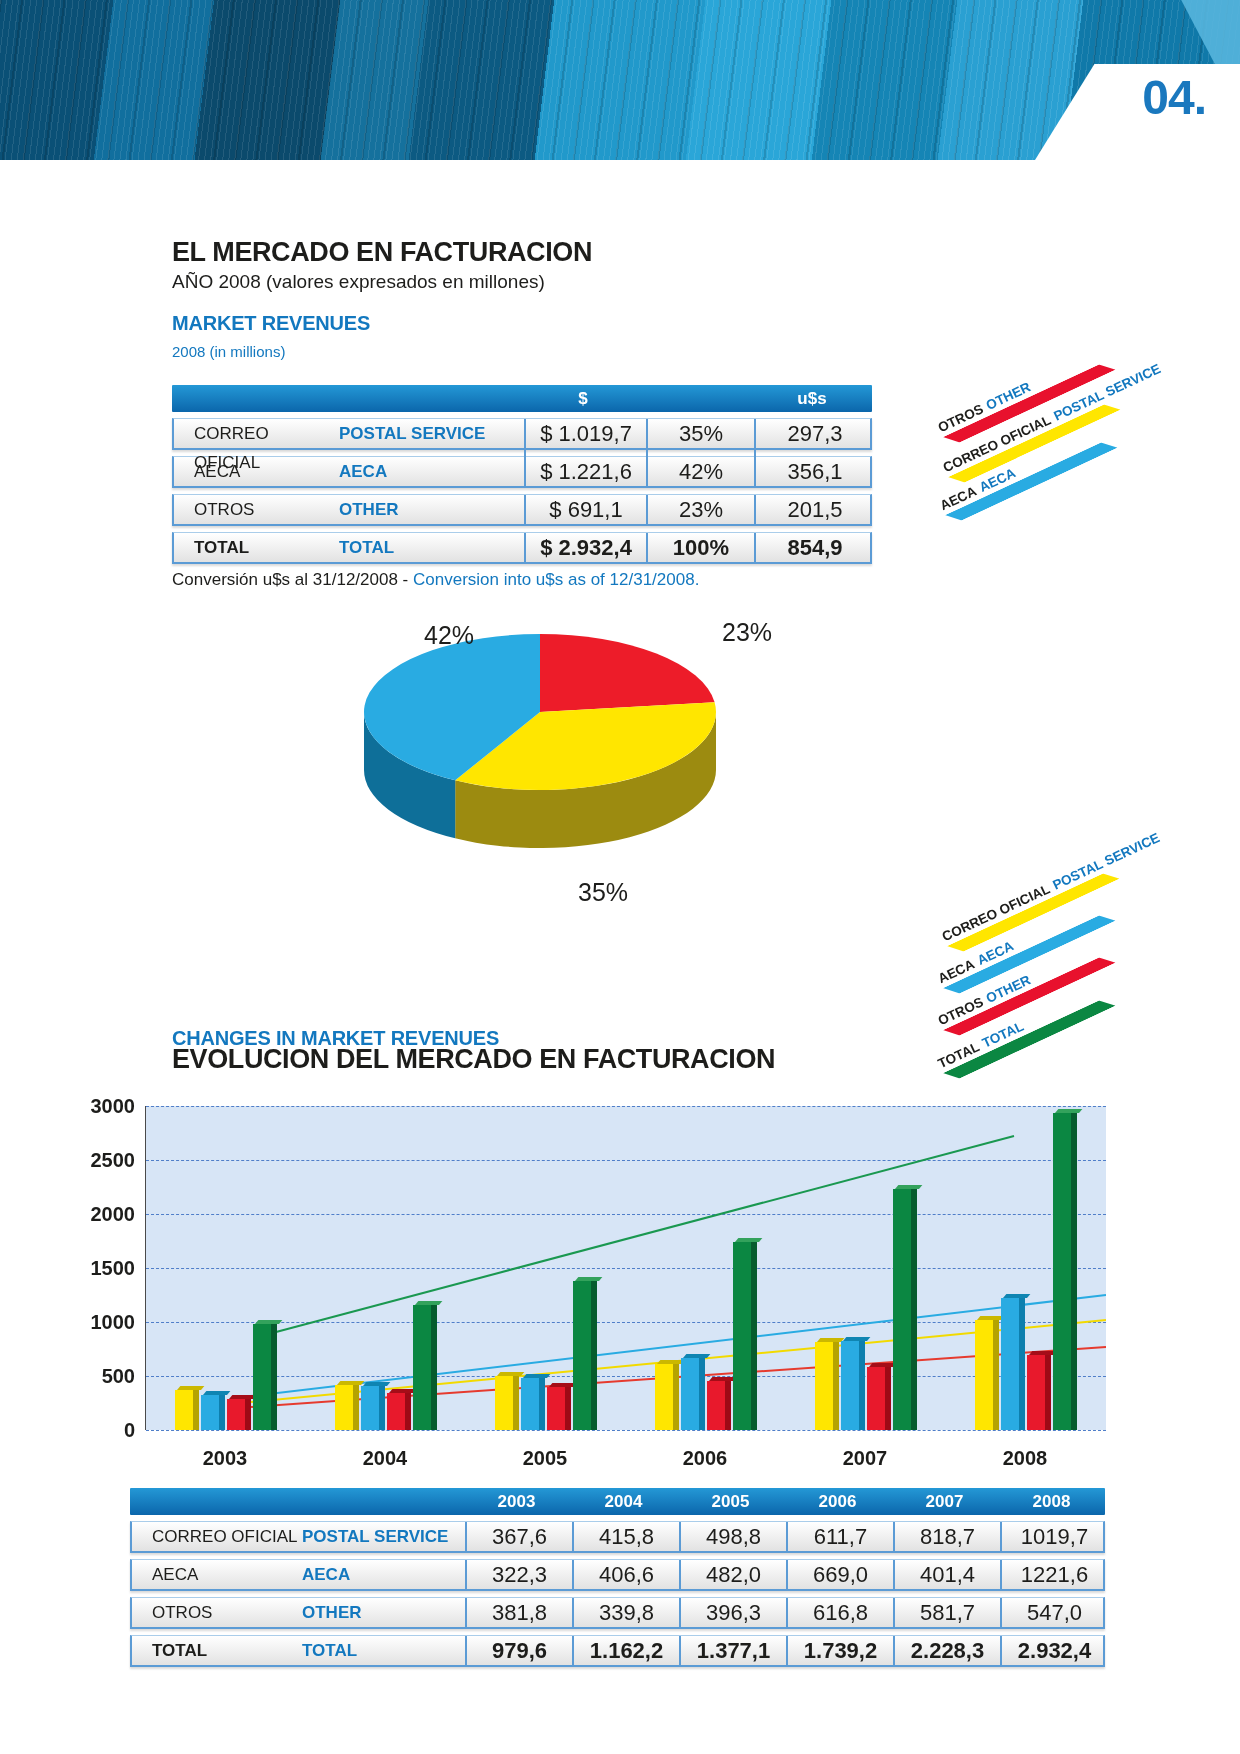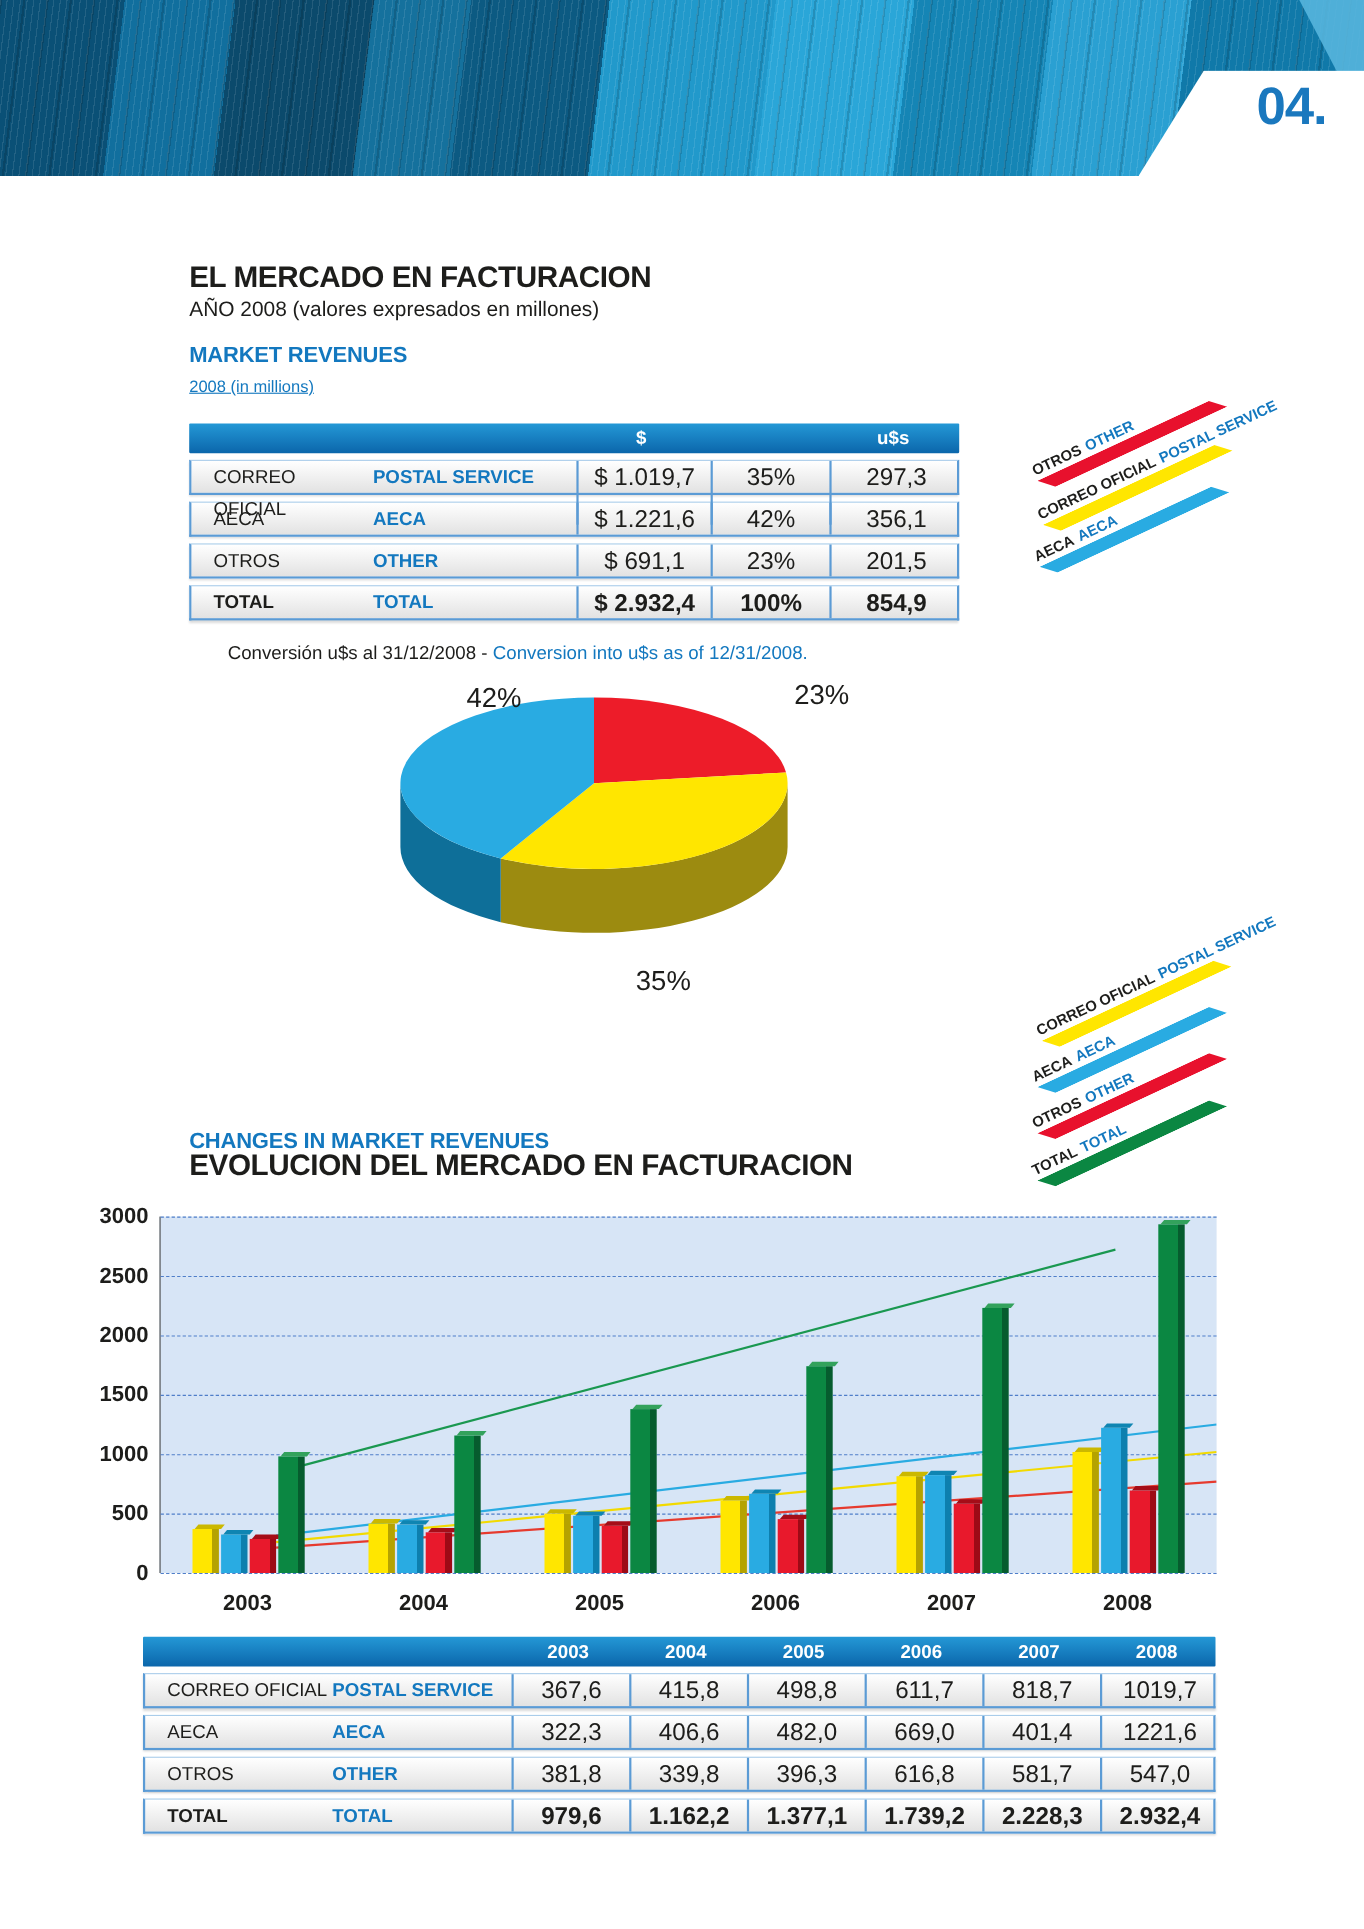--- a/index.html
+++ b/index.html
@@ -19,21 +19,21 @@
   .hero-notch{position:absolute;right:0;bottom:0;width:205px;height:96px;background:#fff;
     clip-path:polygon(29% 0,100% 0,100% 100%,0 100%);text-align:right;}
   .page-num{display:block;margin:10px 34px 0 0;font-size:48px;line-height:48px;
     font-weight:bold;color:#1a78be;letter-spacing:-1px;}
 
   
   .abs{position:absolute;}
   .h-es{font-size:27px;font-weight:bold;letter-spacing:-.4px;color:#1d1d1b;}
   .sub-es{font-size:19px;color:#1d1d1b;}
   .h-en{font-size:20px;font-weight:bold;color:#1378bf;letter-spacing:-.2px;}
-  .sub-en{font-size:15px;color:#1378bf;text-decoration:underline;}
+  .sub-en{font-size:15px;color:#1378bf;}
 
   
   .tbl{position:absolute;}
   .tbl-head{display:grid;height:27px;line-height:27px;
     background:linear-gradient(#2498d6,#0b66ab);border-radius:1px;}
   .tbl1 .tbl-head, .tbl1 .trow{grid-template-columns:165px 185px 122px 108px 120px;}
   .tbl2 .tbl-head, .tbl2 .trow{grid-template-columns:170px 163px repeat(6,107px);}
   .hc{color:#fff;font-weight:bold;font-size:17px;text-align:center;}
   .trow{display:grid;height:29px;line-height:29px;margin-top:6px;
     background:linear-gradient(#ffffff,#e2e2e2);
@@ -125,21 +125,21 @@
         <div class="trow total">
           <div class="c-name">TOTAL</div>
           <div class="c-en">TOTAL</div>
           <div class="c-num c-sep">$ 2.932,4</div>
           <div class="c-num c-sep">100%</div>
           <div class="c-num c-sep">854,9</div>
         </div>
       </div>
   </div>
 
-  <div class="abs note" style="left:172px;top:584px;margin-left:35px;">
+  <div class="abs note" style="left:172px;top:570px;">
     <span>Conversión u$s al 31/12/2008 -</span>
     <span class="blue">Conversion into u$s as of 12/31/2008.</span>
   </div>
 
   <div class="legend" id="legend1" style="left:940px;top:380px;">
       <div class="lg-item" style="left: 8px; top: 39px;">
         <div class="lg-label"><span class="es">OTROS</span><span class="en">OTHER</span></div>
         <div class="lg-stripe" style="background: rgb(232, 17, 45);"></div>
       </div>
       <div class="lg-item" style="left: 13px; top: 79px;">

